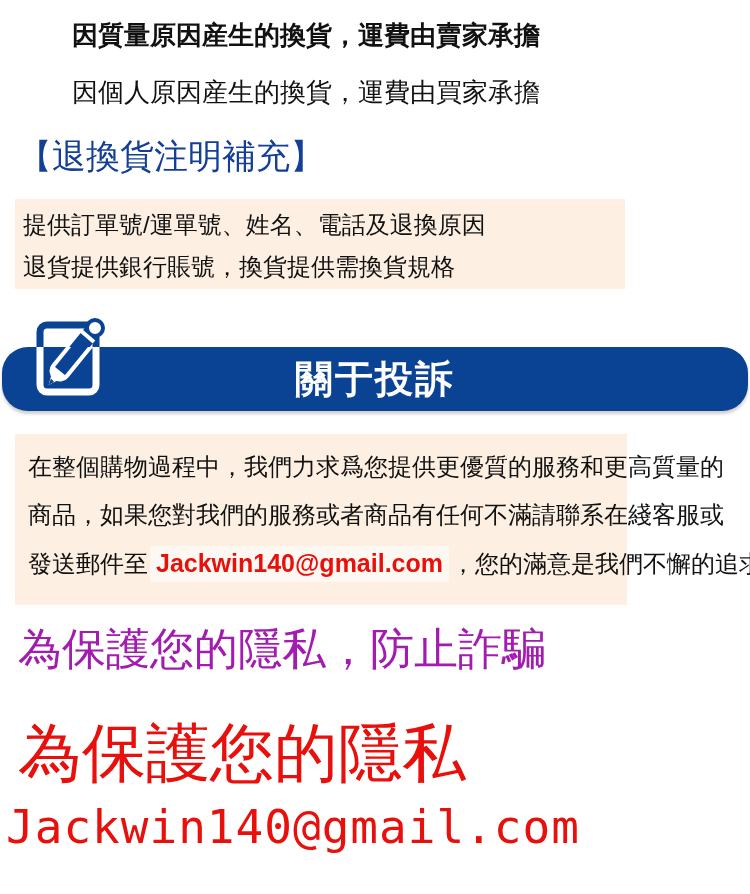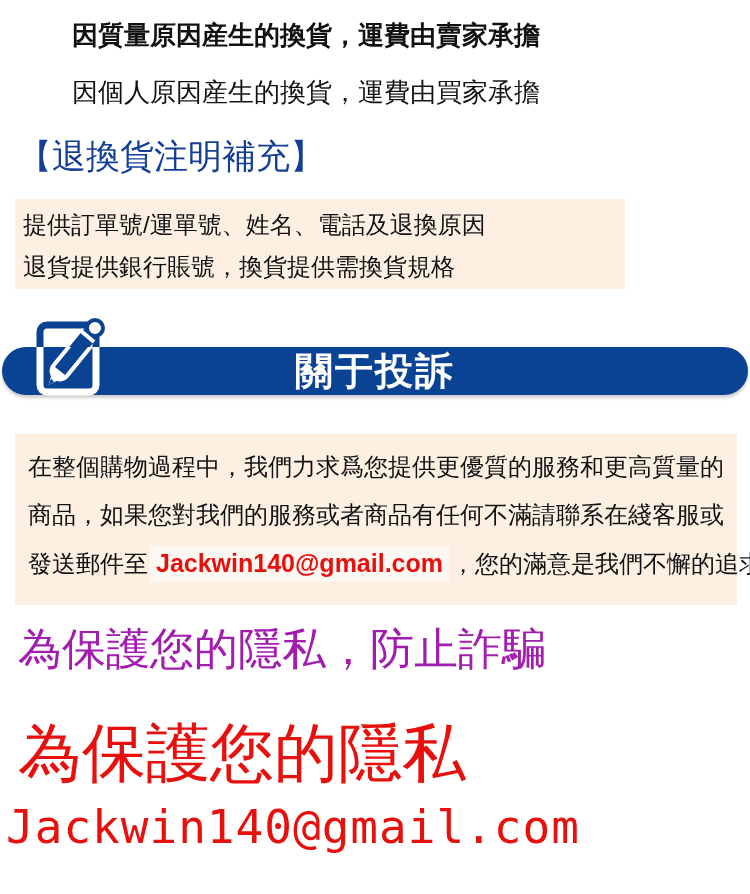--- a/index.html
+++ b/index.html
@@ -15,32 +15,32 @@
   .section-title{
     left:18px;top:134px;font-size:34px;font-weight:normal;color:#143f96;white-space:nowrap;
   }
   .beige-box{
     background:#fdf0e3;left:15px;
   }
   .box1{top:187px;width:610px;height:90px;margin-top:12px;}
   .box1-line{font-size:24px;color:#111;line-height:42px;padding-left:8px;white-space:nowrap;}
   .box1 .inner{padding-top:5px;}
   .banner{
-    left:2px;top:347px;width:746px;height:48px;background:#0a4294;border-radius:26px;
+    left:2px;top:347px;width:746px;height:64px;background:#0a4294;border-radius:26px;
     display:flex;align-items:center;justify-content:center;
     box-shadow:0 3px 3px rgba(150,150,150,0.45);
   }
   .banner-title{
     color:#ffffff;font-size:38px;font-weight:bold;letter-spacing:2px;white-space:nowrap;
   }
   .icon-wrap{left:34px;top:314px;width:82px;height:84px;}
   .icon-layer{position:absolute;left:0;top:0;width:82px;height:84px;}
   .icon-top{clip-path:inset(0 0 51px 0);}   
   .icon-bottom{clip-path:inset(33px 0 0 0);}
-  .box2{top:434px;width:722px;height:171px;}
+  .box2{top:434px;width:612px;height:171px;}
   .box2 .inner{padding:9px 0 0 13px;}
   .para-line{font-size:24px;color:#111;line-height:48px;white-space:nowrap;}
   .email-inline{
     color:#e8100c;font-weight:bold;font-size:25px;
     background:#fef8f3;padding:3px 6px 5px 6px;margin:0 2px;
   }
   .red1{left:18px;top:620px;font-size:44px;color:#a21caf;white-space:nowrap;}
   .red2{left:18px;top:710px;font-size:64px;color:#e8100c;white-space:nowrap;}
   .red-email{
     left:6px;top:800px;font-size:46px;color:#e8100c;white-space:nowrap;

